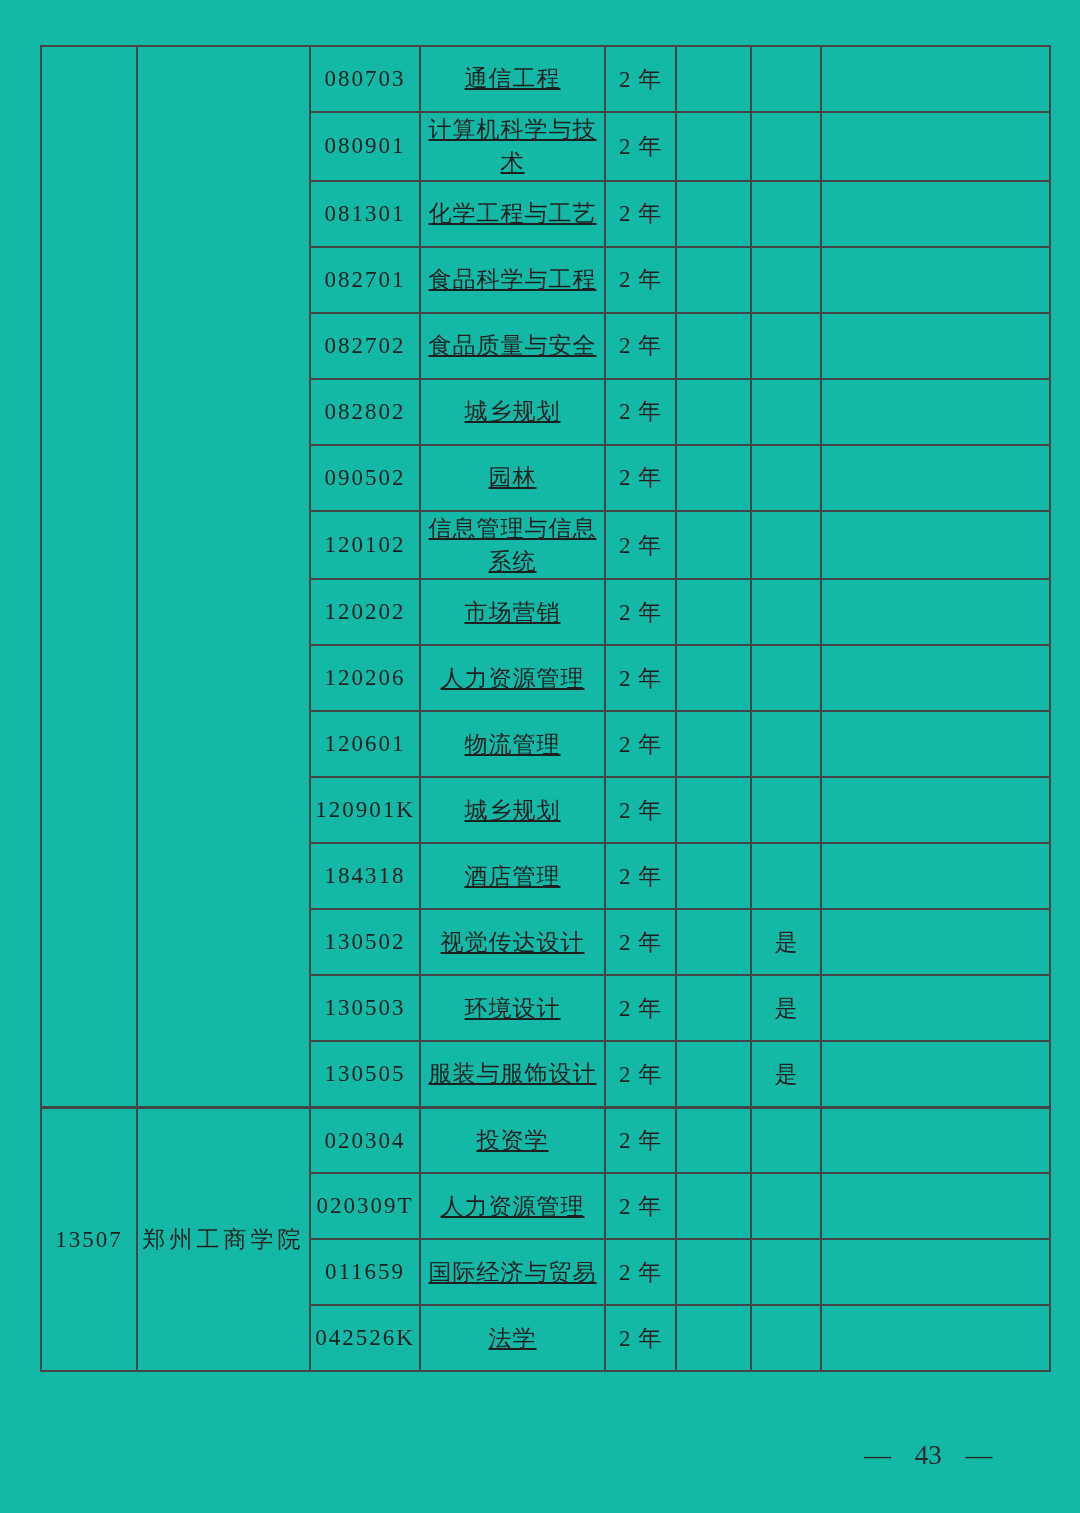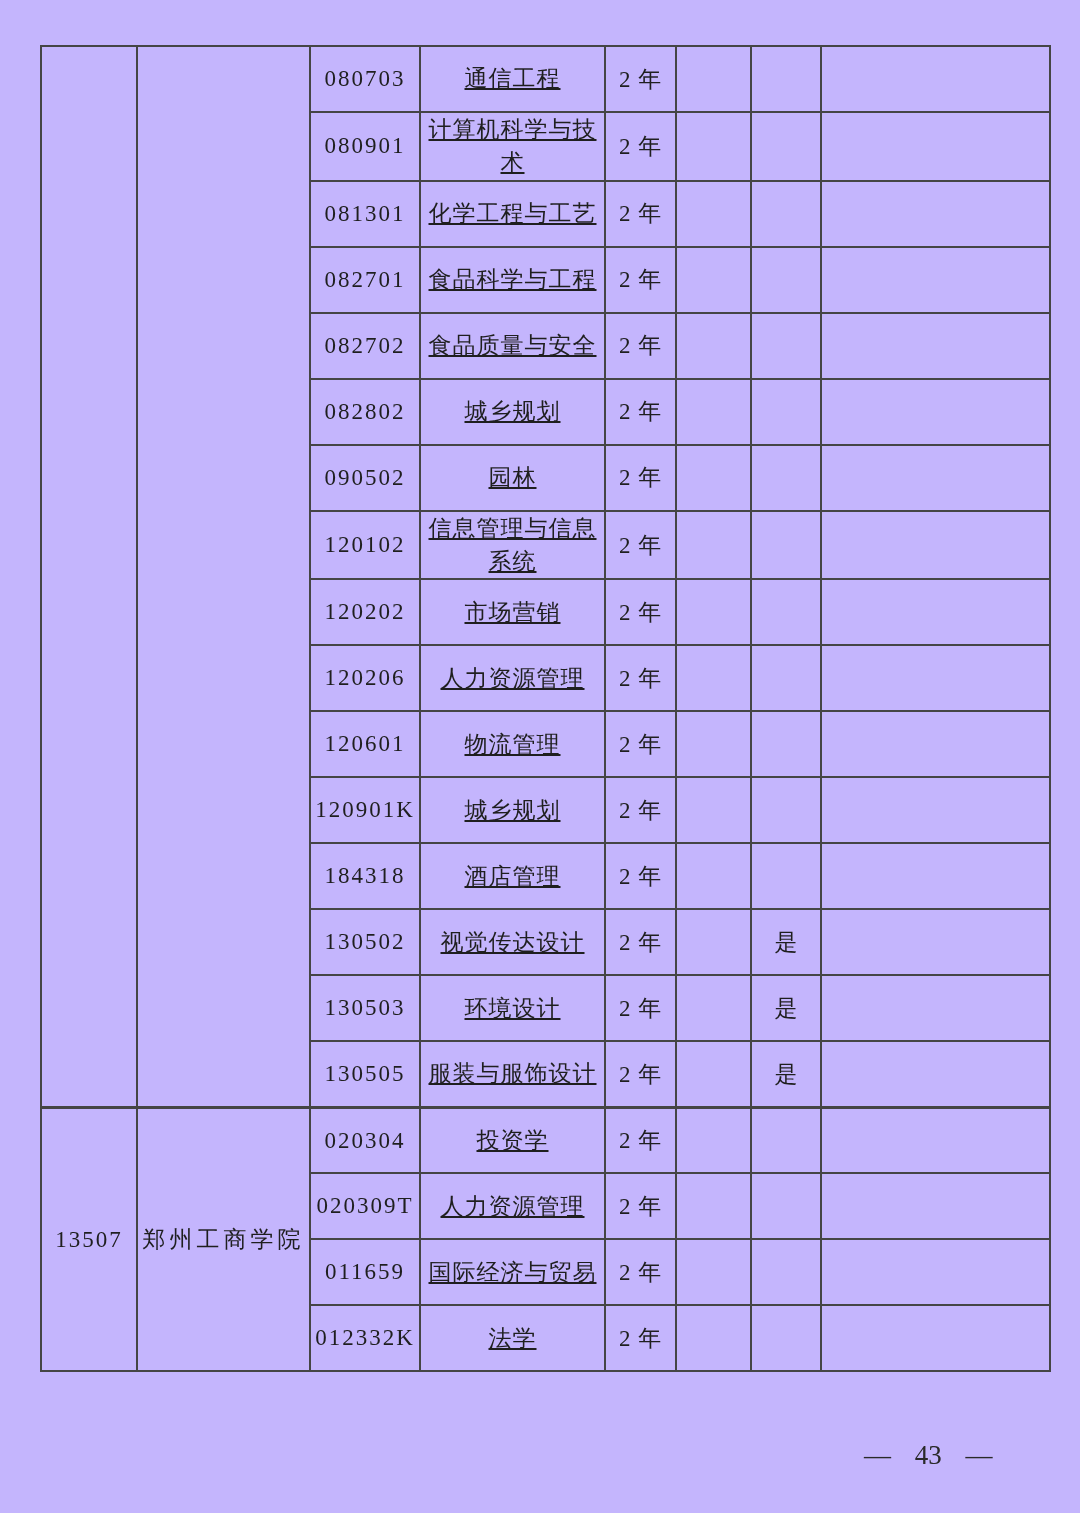--- a/index.html
+++ b/index.html
@@ -1,20 +1,20 @@
 <!DOCTYPE html>
 <html><head>
 <meta charset="utf-8">
 <style>
   html, body { margin: 0; padding: 0; background: #e8e8e8; }
   .page {
     position: relative;
     width: 1080px;
     height: 1513px;
-    background: #c4b5fd;
+    background: #14b8a6;
     font-family: "Liberation Serif", "DejaVu Serif", serif;
     color: #1f1f1f;
     overflow: hidden;
   }
   table.roster {
     position: absolute;
     left: 40px;
     top: 45px;
     width: 1009px;
     border-collapse: collapse;
@@ -213,21 +213,21 @@
     </tr>
         <tr>
       <td class="c-prog-code">011659</td>
       <td class="c-prog-name">国际经济与贸易</td>
       <td class="c-duration">2 年</td>
       <td class="c-blank1"></td>
       <td class="c-flag"></td>
       <td class="c-remark"></td>
     </tr>
         <tr>
-      <td class="c-prog-code">012332K</td>
+      <td class="c-prog-code">042526K</td>
       <td class="c-prog-name">法学</td>
       <td class="c-duration">2 年</td>
       <td class="c-blank1"></td>
       <td class="c-flag"></td>
       <td class="c-remark"></td>
     </tr>
       </tbody>
   </table>
 
   <div class="page-number">— 43 —</div>

